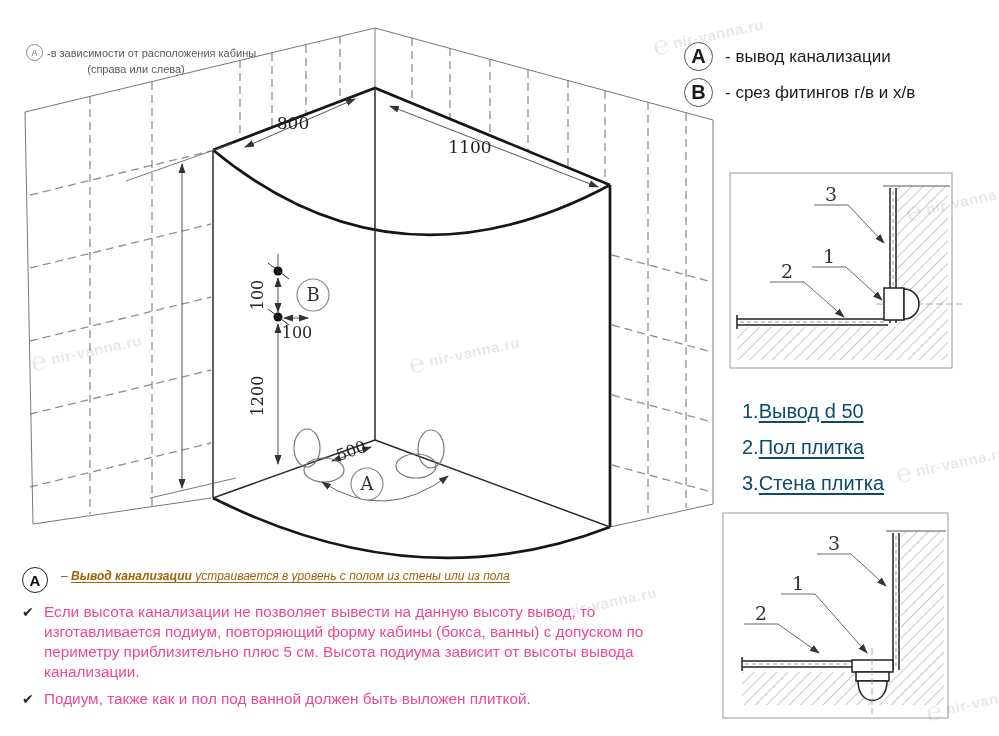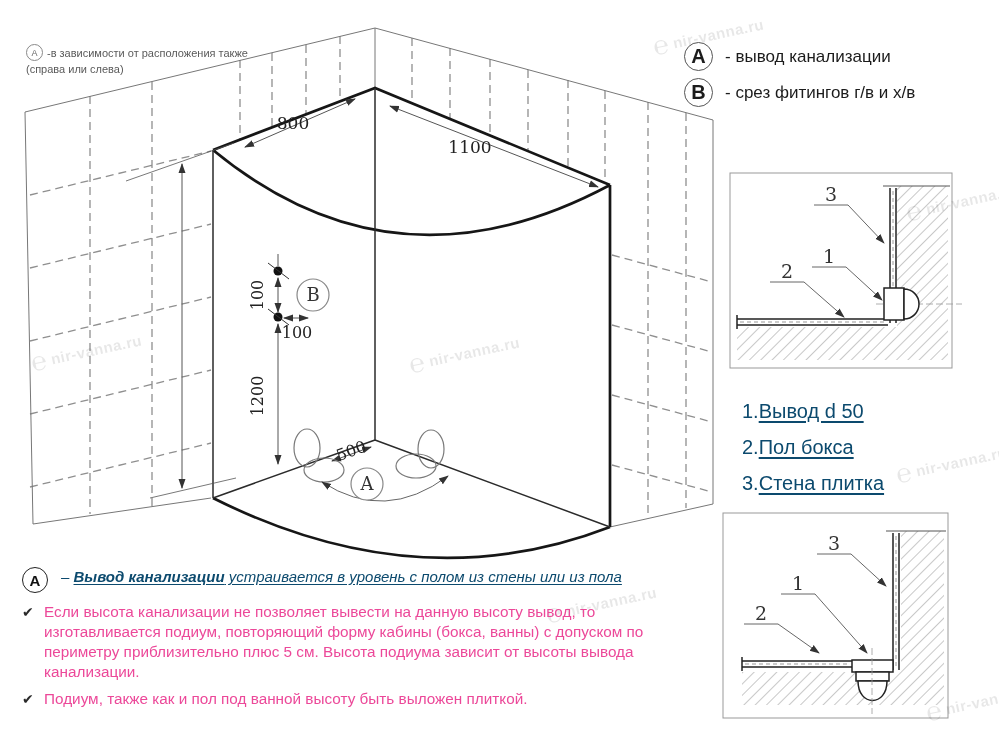--- a/index.html
+++ b/index.html
@@ -12,42 +12,42 @@
   .callout{font-family:"DejaVu Serif",serif;font-size:19px;fill:#333;}
 
   .overlay{position:absolute;z-index:3;}
 
   
   .annot{left:26px;top:44px;width:270px;font-size:11px;color:#5a5a5a;line-height:14px;}
   .annot .row{display:flex;align-items:center;gap:4px;}
   .annot .circ{width:15px;height:15px;border:1px solid #8a8a8a;border-radius:50%;
                display:inline-flex;align-items:center;justify-content:center;
                font-size:9px;color:#6a6a6a;flex:0 0 auto;}
-  .annot .l2{text-align:left;width:220px;margin-top:1px;}
+  .annot .l2{text-align:center;width:220px;margin-top:1px;}
 
   
   .legend{left:684px;top:42px;}
   .legend .row{display:flex;align-items:center;gap:12px;margin-bottom:7px;}
   .legend .circ{width:27px;height:27px;border:1.6px solid #555;border-radius:50%;
                 display:inline-flex;align-items:center;justify-content:center;
                 font-size:20px;font-weight:bold;color:#1c1c1c;flex:0 0 auto;}
   .legend .txt{font-size:17px;color:#1c1c1c;}
 
   
   .parts{left:742px;top:400px;font-size:20px;color:#0c4a6e;}
   .parts .row{margin-bottom:13px;white-space:nowrap;}
   .parts .lbl{text-decoration:underline;text-underline-offset:3px;}
 
   
   .notes{left:22px;top:566px;width:660px;z-index:2;}
   .notes .hdr{display:flex;align-items:flex-start;}
   .notes .circA{width:24px;height:24px;border:1.7px solid #222;border-radius:50%;
                 display:inline-flex;align-items:center;justify-content:center;
                 font-size:15px;font-weight:bold;color:#111;flex:0 0 auto;margin-top:1px;}
-  .notes .ttl{margin-left:13px;font-size:15px;font-style:italic;color:#0c4a6e;line-height:21px;width:612px;}
+  .notes .ttl{margin-left:13px;font-size:12px;font-style:italic;color:#a16207;line-height:21px;width:612px;}
   .notes .ttl .u{text-decoration:underline;text-underline-offset:2px;}
   .notes .ttl b{font-weight:bold;}
   .notes .ttl .l2{display:block;padding-left:16px;}
   .bullets{margin-top:9px;}
   .bullet{display:flex;margin-bottom:7px;}
   .bullet .chk{width:22px;flex:0 0 auto;font-size:14px;color:#2a2a2a;line-height:20px;}
   .bullet .btxt{width:600px;font-size:15.3px;color:#ec4899;line-height:20px;}
 
   
   .wm{position:absolute;z-index:1;display:inline-flex;align-items:center;gap:4px;
@@ -199,55 +199,55 @@
       <span>nir-vanna.ru</span>
     </div>
   <div class="wm" style="left:925px;top:688px">
       <span class="logo">℮</span>
       <span>nir-vanna.ru</span>
     </div>
 
   <div class="overlay annot">
     <div class="row">
       <span class="circ">A</span>
-      <span>-в зависимости от расположения также</span>
+      <span>-в зависимости от расположения кабины</span>
     </div>
     <div class="l2">(справа или слева)</div>
   </div>
 
   <div class="overlay legend">
     <div class="row">
       <span class="circ">A</span>
       <span class="txt">- вывод канализации</span>
     </div>
     <div class="row">
       <span class="circ">B</span>
       <span class="txt">- срез фитингов г/в и х/в</span>
     </div>
   </div>
 
   <div class="overlay parts">
     <div class="row"><span>1.</span><span class="lbl">Вывод d 50</span></div>
-    <div class="row"><span>2.</span><span class="lbl">Пол бокса</span></div>
+    <div class="row"><span>2.</span><span class="lbl">Пол плитка</span></div>
     <div class="row"><span>3.</span><span class="lbl">Стена плитка</span></div>
   </div>
 
   <div class="overlay notes">
     <div class="hdr">
       <span class="circA">A</span>
       <div class="ttl">
         <span>–</span>
         <b class="u">Вывод канализации</b><span class="u"> устраивается в уровень с полом из стены или из пола</span>
       </div>
     </div>
     <div class="bullets">
       <div class="bullet">
         <span class="chk">✔</span>
         <span class="btxt">Если высота канализации не позволяет вывести на данную высоту вывод, то изготавливается подиум, повторяющий форму кабины (бокса, ванны) с допуском по периметру приблизительно плюс 5 см. Высота подиума зависит от высоты вывода канализации.</span>
       </div>
       <div class="bullet">
         <span class="chk">✔</span>
-        <span class="btxt">Подиум, также как и пол под ванной высоту быть выложен плиткой.</span>
+        <span class="btxt">Подиум, также как и пол под ванной должен быть выложен плиткой.</span>
       </div>
     </div>
   </div>
 
 </div>
 
 </body></html>

